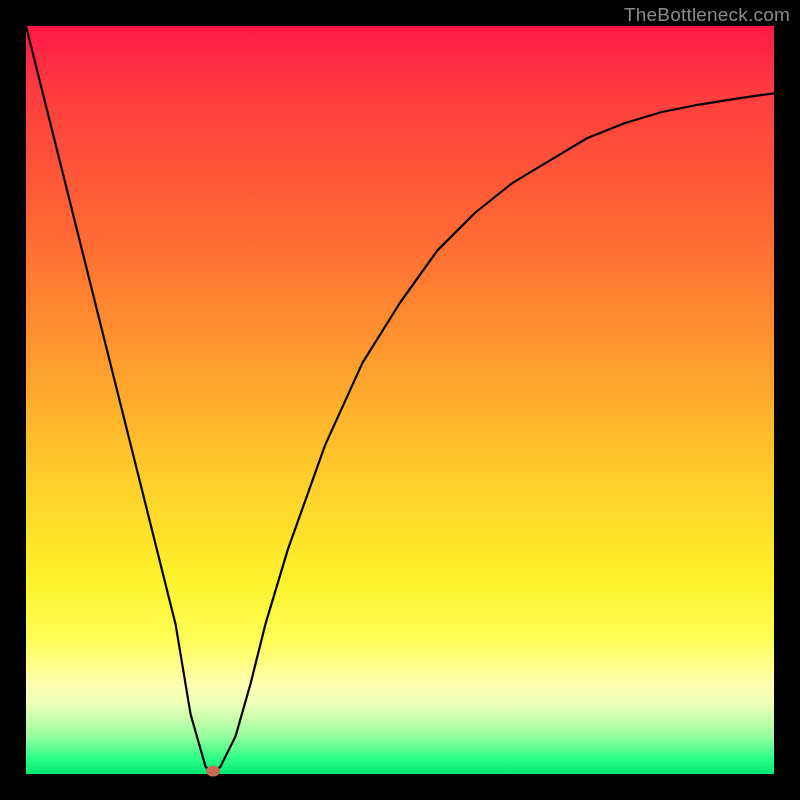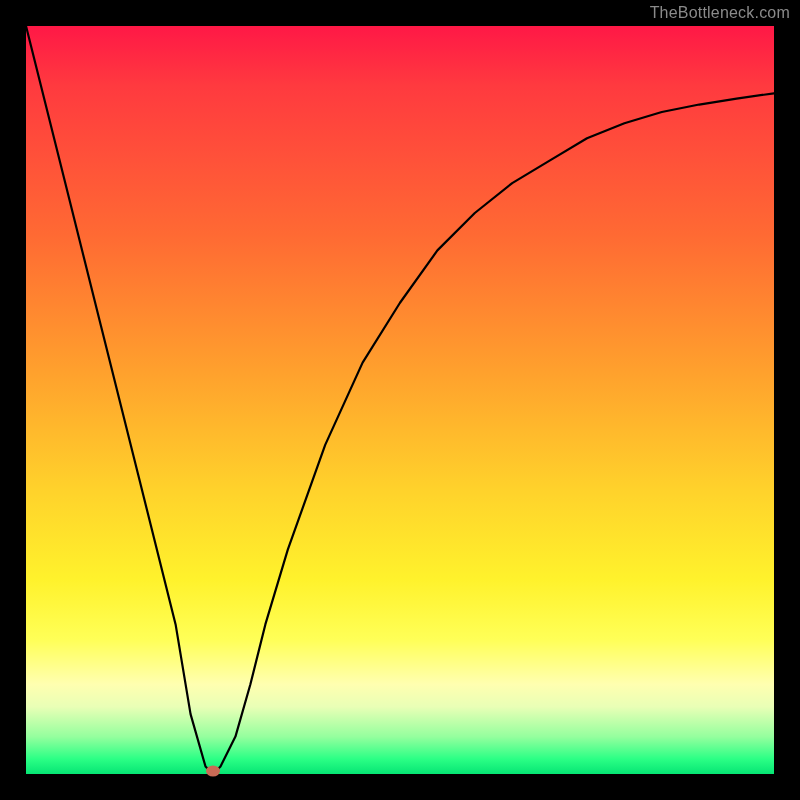--- a/index.html
+++ b/index.html
@@ -39,21 +39,21 @@
       #95ff9e 95%,
       #2bff85 98%,
       #06e574 100%
     );
   }
   .watermark {
     position: absolute;
     top: 4px;
     right: 10px;
     color: #8a8a8a;
-    font-size: 16px;
+    font-size: 19px;
     letter-spacing: 0.2px;
     user-select: none;
   }
   svg.curve {
     position: absolute;
     top: 0;
     left: 0;
     width: 748px;
     height: 748px;
   }

